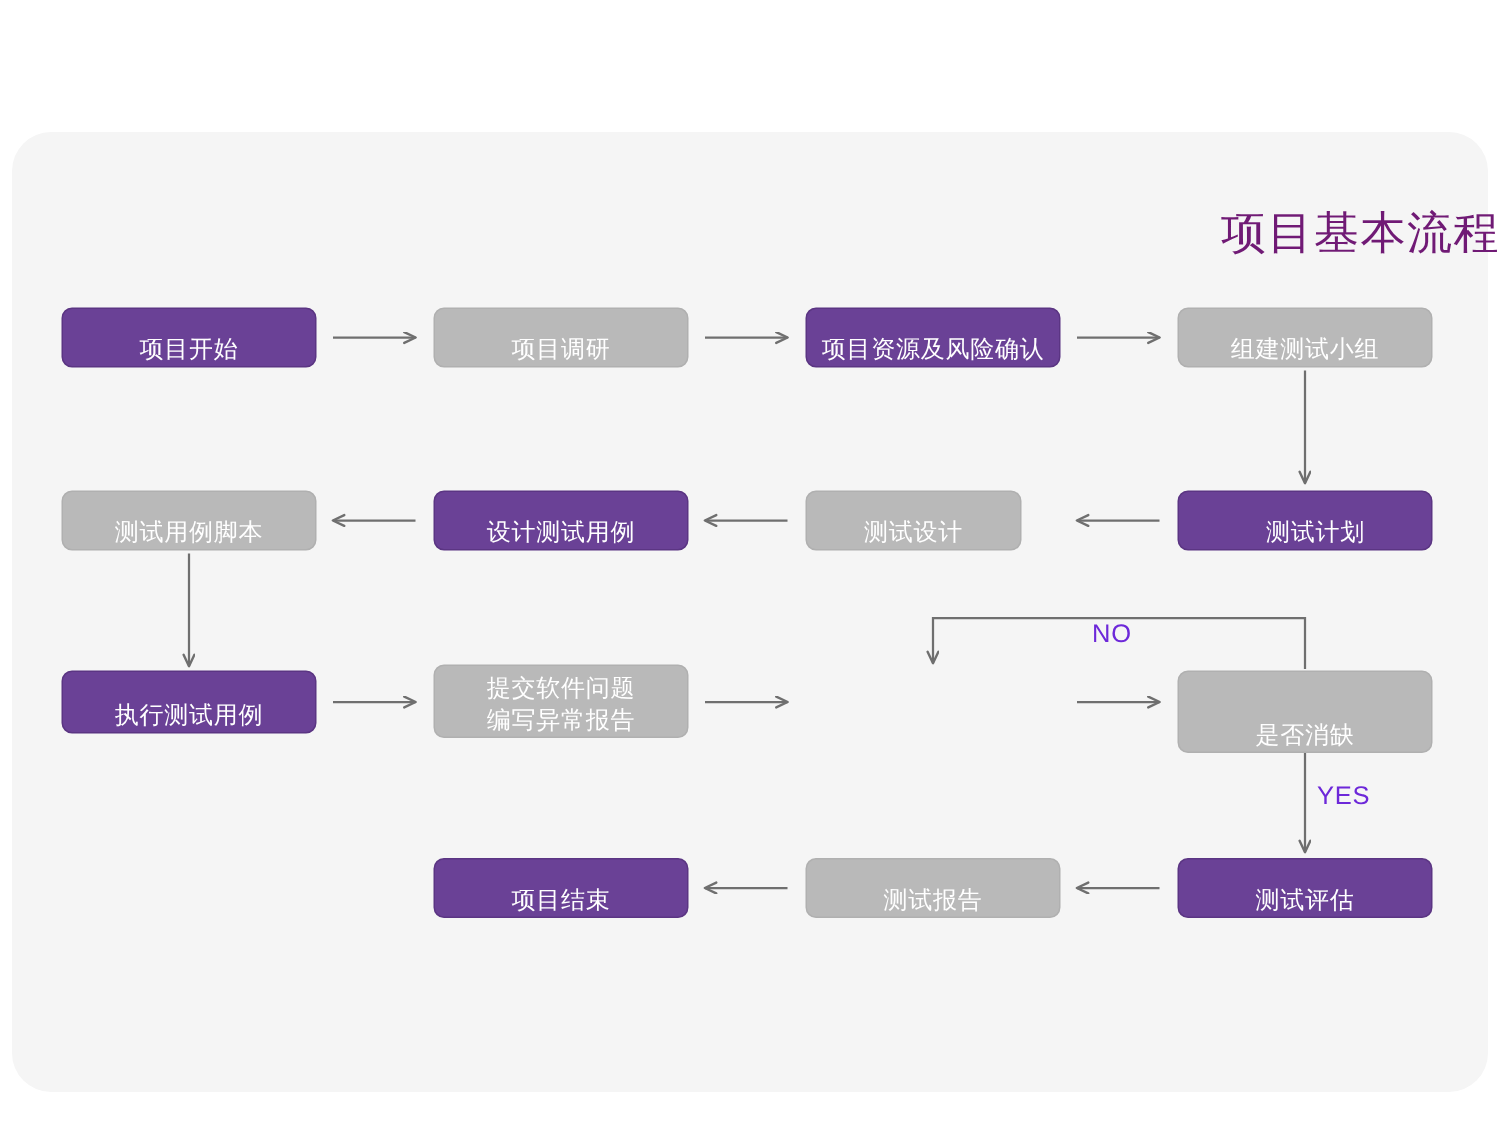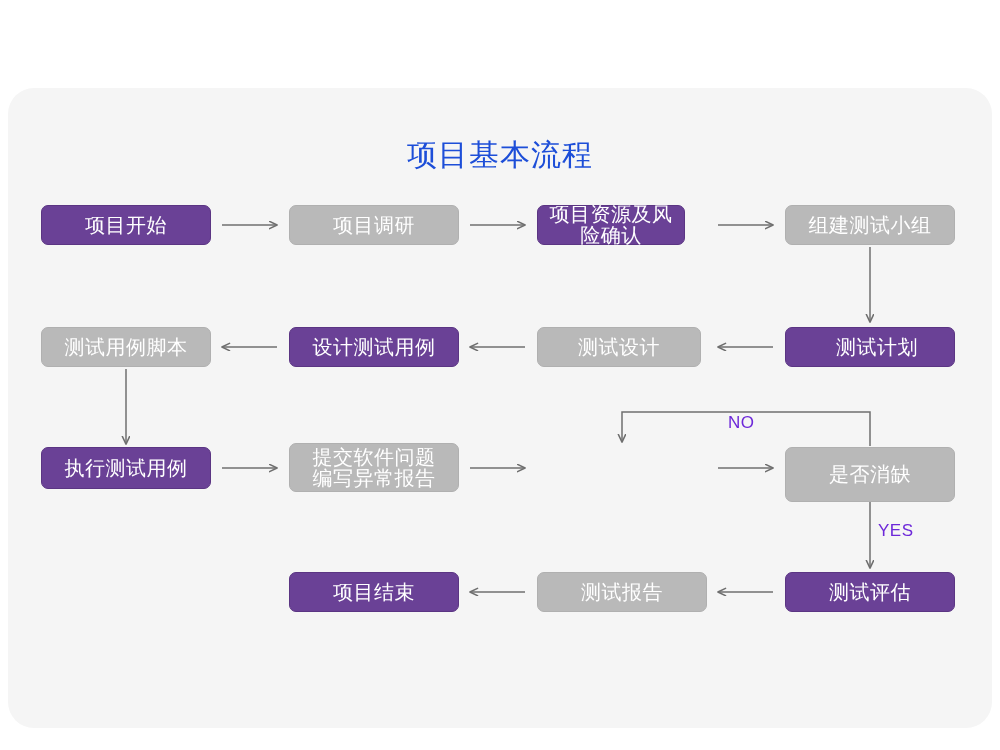--- a/index.html
+++ b/index.html
@@ -27,36 +27,36 @@
     height: 640px;
     background: #f5f5f5;
     border-radius: 26px;
   }
 
   #title {
     position: absolute;
     left: 0;
     top: 135px;
     width: 1000px;
-    text-align: center;
+    text-align: right;
     font-size: 30px;
-    color: #1d4ed8;
+    color: #701a75;
     letter-spacing: 1px;
     font-weight: 400;
   }
 
   .node {
     position: absolute;
     box-sizing: border-box;
     display: flex;
-    align-items: center;
+    align-items: flex-end;
     justify-content: center;
     text-align: center;
     border-radius: 7px;
-    font-size: 20px;
+    font-size: 16px;
     line-height: 21px;
     color: #ffffff;
     letter-spacing: 0.5px;
     padding: 0 6px;
   }
 
   .node.purple {
     background: #6a4196;
     border: 1.5px solid #5b3583;
   }
@@ -132,31 +132,31 @@
 
   <div class="edge-label" style="left:728px; top:413px;">NO</div>
   <div class="edge-label" style="left:878px; top:521px;">YES</div>
 
   <div class="node purple" style="left:41px;  top:205px; width:170px; height:40px;">
       <span class="label">项目开始</span>
     </div>
   <div class="node gray" style="left:289px; top:205px; width:170px; height:40px;">
       <span class="label">项目调研</span>
     </div>
-  <div class="node purple" style="left:537px; top:205px; width:148px; height:40px;">
+  <div class="node purple" style="left:537px; top:205px; width:170px; height:40px;">
       <span class="label">项目资源及风险确认</span>
     </div>
   <div class="node gray" style="left:785px; top:205px; width:170px; height:40px;">
       <span class="label">组建测试小组</span>
     </div>
 
   <div class="node purple" style="left:785px; top:327px; width:170px; height:40px;padding-left:20px;">
       <span class="label">测试计划</span>
     </div>
-  <div class="node gray" style="left:537px; top:327px; width:164px; height:40px;">
+  <div class="node gray" style="left:537px; top:327px; width:144px; height:40px;">
       <span class="label">测试设计</span>
     </div>
   <div class="node purple" style="left:289px; top:327px; width:170px; height:40px;">
       <span class="label">设计测试用例</span>
     </div>
   <div class="node gray" style="left:41px;  top:327px; width:170px; height:40px;">
       <span class="label">测试用例脚本</span>
     </div>
 
   <div class="node purple" style="left:41px;  top:447px; width:170px; height:42px;">

